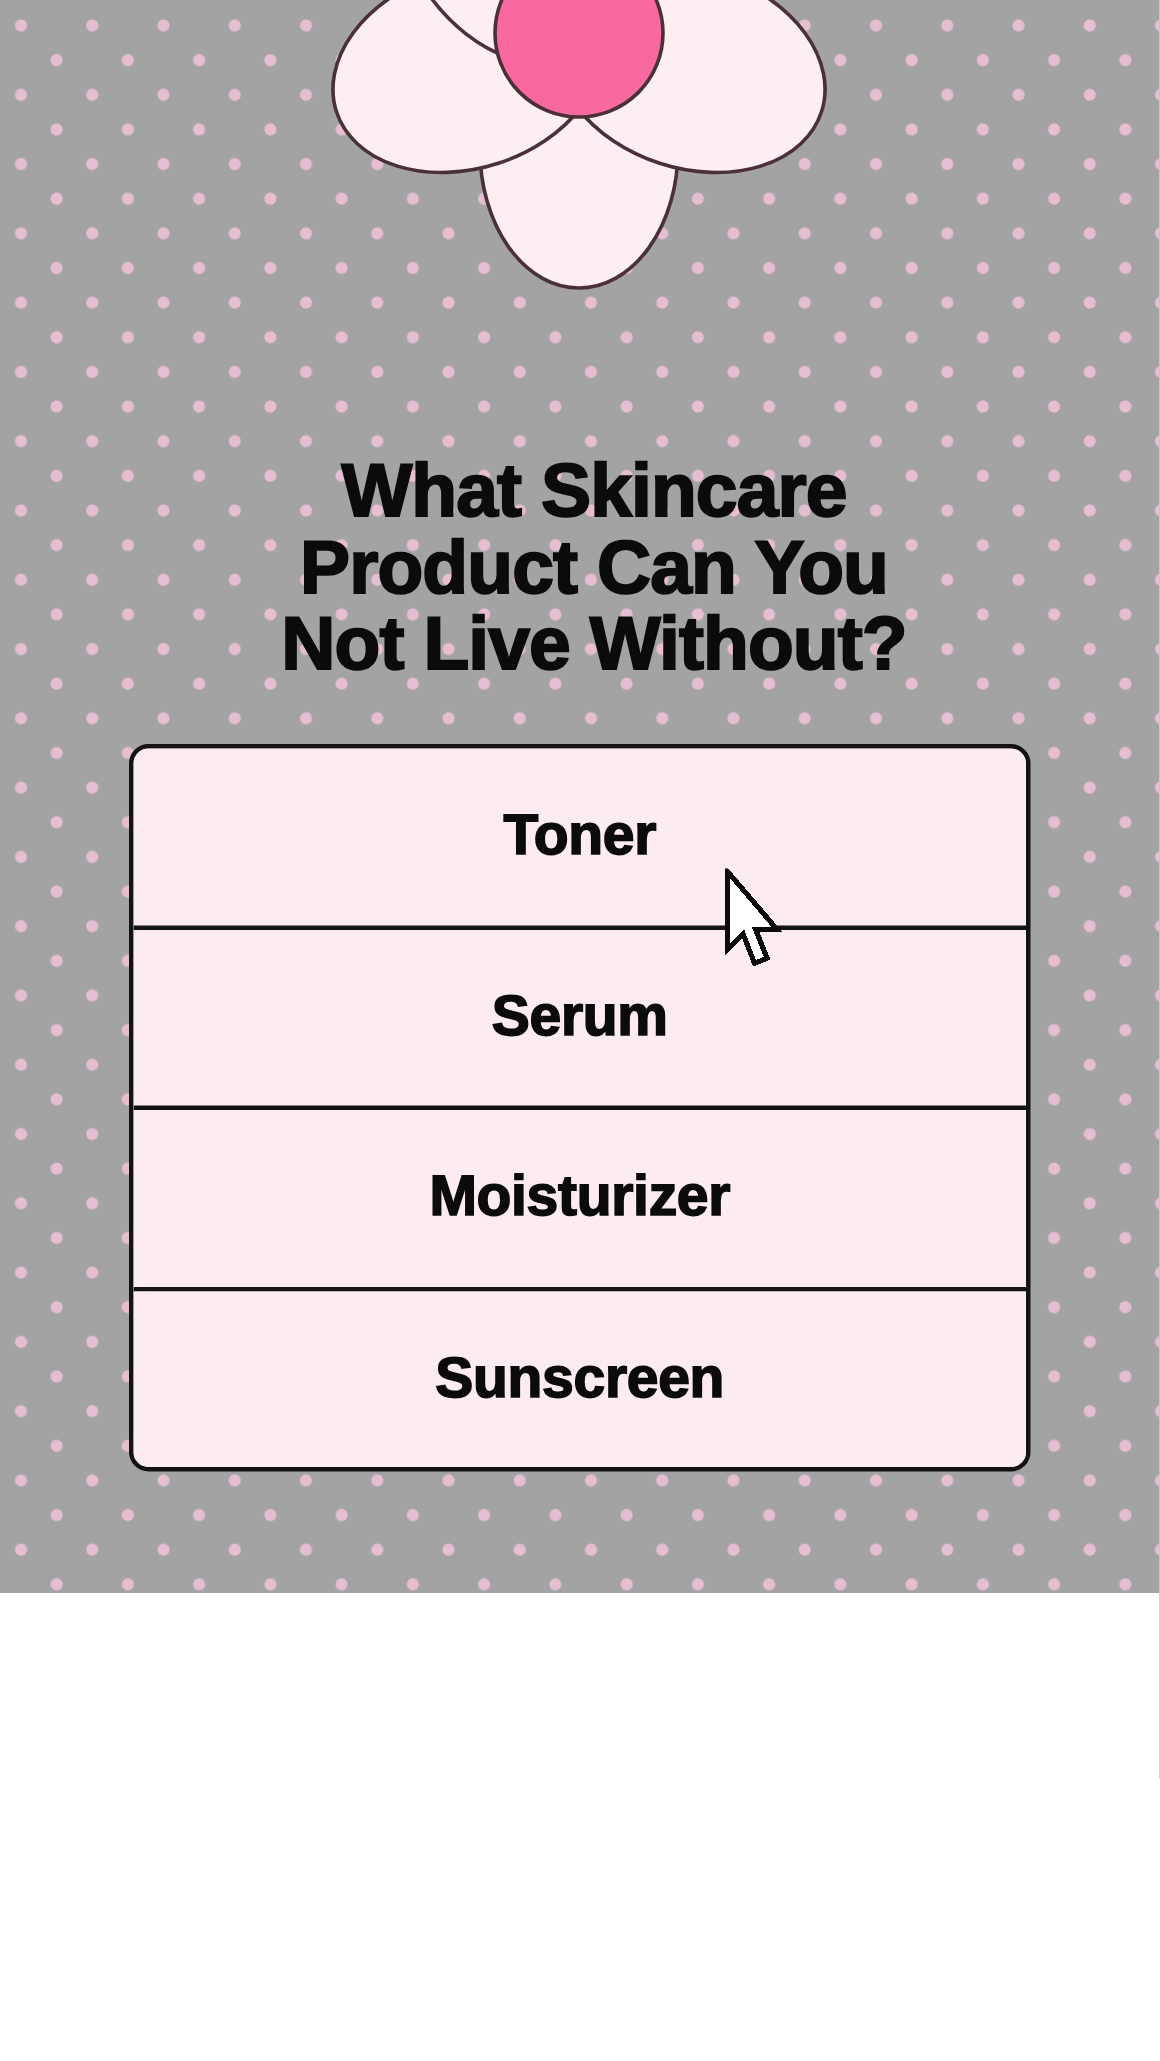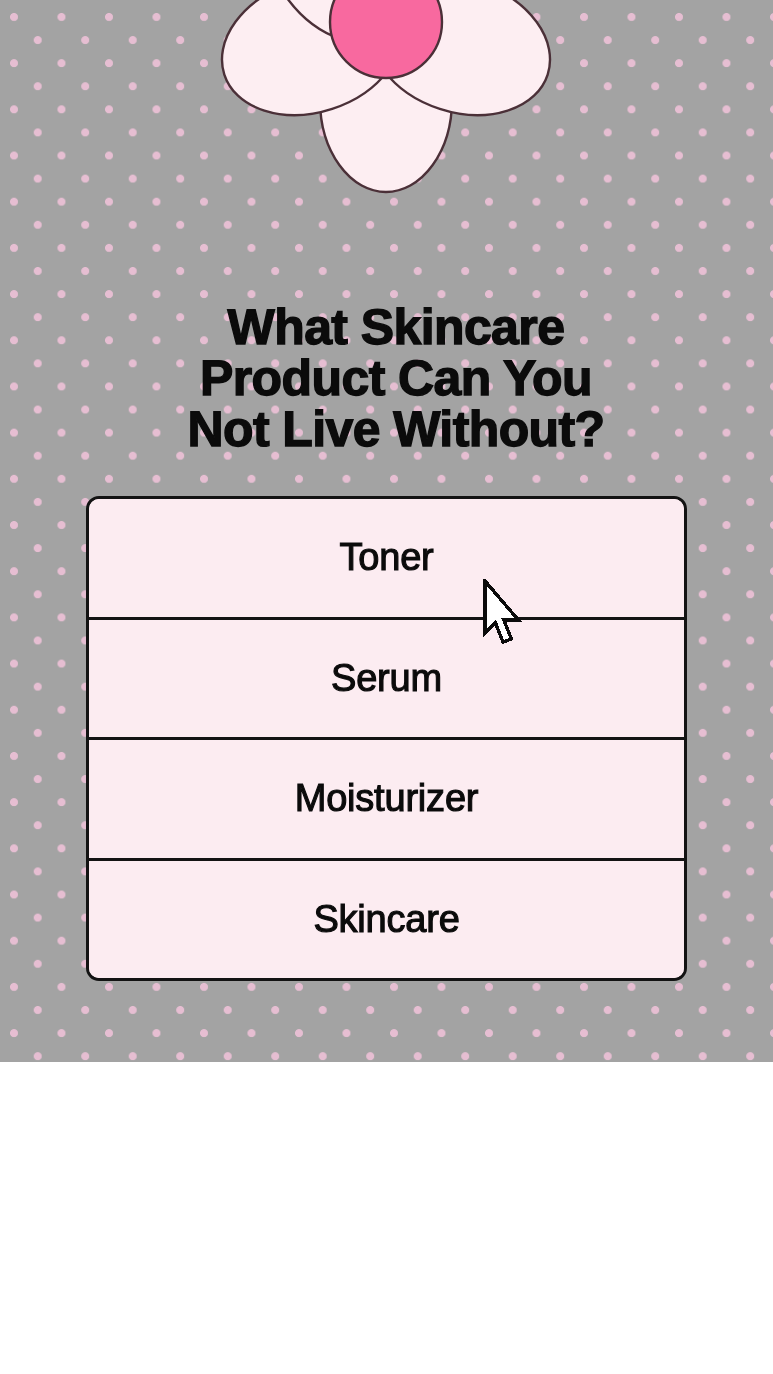--- a/index.html
+++ b/index.html
@@ -77,21 +77,21 @@
     display: flex;
     flex-direction: column;
   }
   .answer-option {
     flex: 1 1 0;
     display: flex;
     align-items: center;
     justify-content: center;
     color: #0b0b0b;
     font-size: 38px;
-    font-weight: 400;
+    font-weight: 700;
     letter-spacing: -0.2px;
     background: #fcecf1;
     border-bottom: 3px solid #131313;
     -webkit-text-stroke: 1.1px #0b0b0b;
     box-sizing: border-box;
   }
   .answer-option:last-child {
     border-bottom: none;
   }
 
@@ -147,21 +147,21 @@
     <div class="answer-option">
       <span>Toner</span>
     </div>
     <div class="answer-option">
       <span>Serum</span>
     </div>
     <div class="answer-option">
       <span>Moisturizer</span>
     </div>
     <div class="answer-option">
-      <span>Skincare</span>
+      <span>Sunscreen</span>
     </div>
   </div>
 
   <div class="cursor">
     <svg width="44" height="72" viewBox="0 0 22 36" shape-rendering="crispEdges">
       <path d="M2 1 L2 27 L7.2 21.8 L11 31.6 L15.2 29.9 L11.4 20.4 L18.6 20.4 Z" fill="#ffffff" stroke="#0b0b0b" stroke-width="1.7" stroke-linejoin="miter"></path>
     </svg>
   </div>
 
 </div>

